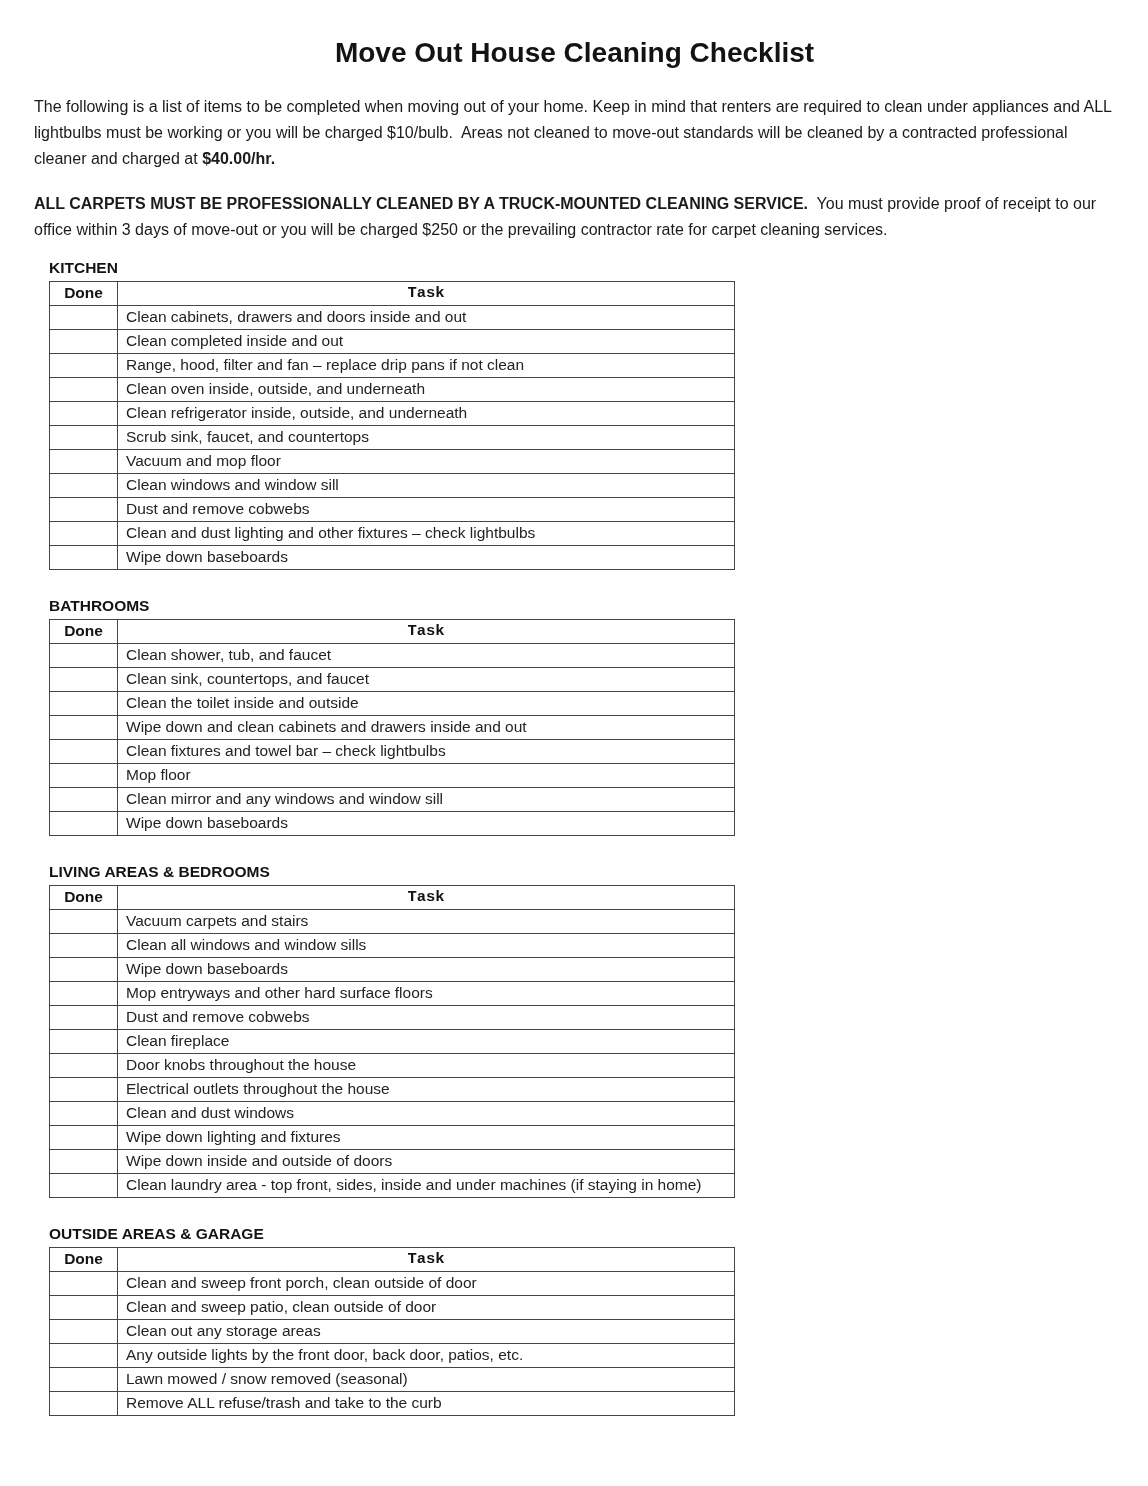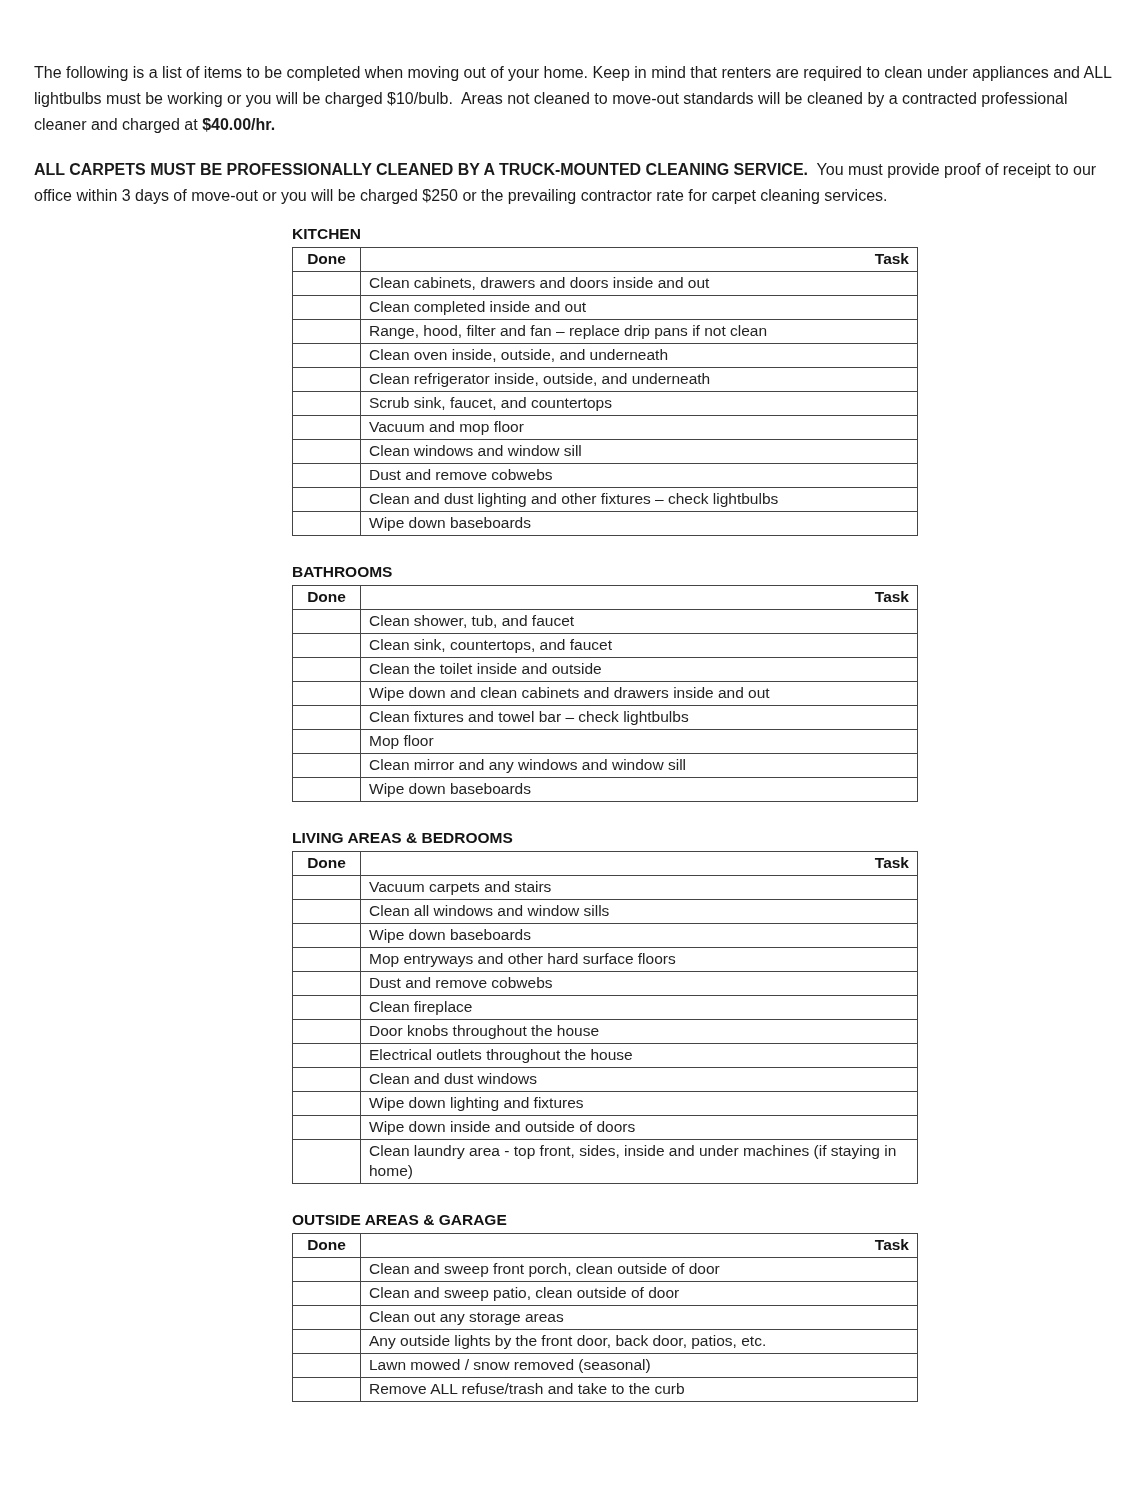--- a/index.html
+++ b/index.html
@@ -24,61 +24,61 @@
   }
   .para {
     margin-top: 24px;
     font-size: 16px;
     line-height: 26px;
   }
   .para.carpet { margin-top: 19px; }
   .para span { white-space: pre-wrap; }
   .bold-inline { font-weight: bold; }
   .sections {
-    margin-left: 243px;
     margin-top: 15px;
     width: 594px;
     padding-left: 15px;
   }
   .section { margin-bottom: 26px; }
   .section-title {
     font-weight: bold;
     font-size: 15.5px;
     line-height: 19px;
     margin-bottom: 4px;
     color: #131313;
   }
   table.checklist {
     border-collapse: collapse;
-    width: 626px;
+    width: 686px;
     table-layout: fixed;
   }
   table.checklist col.c-done { width: 68px; }
   table.checklist th,
   table.checklist td {
     border: 1px solid #454545;
     font-size: 15.5px;
     line-height: 20px;
     padding: 1px 8px 2px 8px;
     vertical-align: top;
     color: #232323;
   }
   table.checklist th {
     font-weight: bold;
     color: #131313;
   }
   th.done-h { text-align: center; padding-left: 2px; padding-right: 2px; }
-  th.task-h { text-align: right; }
+  th.task-h { text-align: center; font-family: Liberation Mono, monospace; }
   td.done-cell { height: 24px; }
 </style>
 </head>
 <body>
 
 <div class="page">
 
+  <h1 class="doc-title">Move Out House Cleaning Checklist</h1>
 
   <p class="para">
     <span>The following is a list of items to be completed when moving out of your home. Keep in mind that renters are required to clean under appliances and ALL lightbulbs must be working or you will be charged $10/bulb.  Areas not cleaned to move-out standards will be cleaned by a contracted professional cleaner and charged at </span><span class="bold-inline">$40.00/hr.</span>
   </p>
 
   <p class="para carpet">
     <span class="bold-inline">ALL CARPETS MUST BE PROFESSIONALLY CLEANED BY A TRUCK-MOUNTED CLEANING SERVICE.</span><span>  You must provide proof of receipt to our office within 3 days of move-out or you will be charged $250 or the prevailing contractor rate for carpet cleaning services.</span>
   </p>
 
   <div class="sections">

